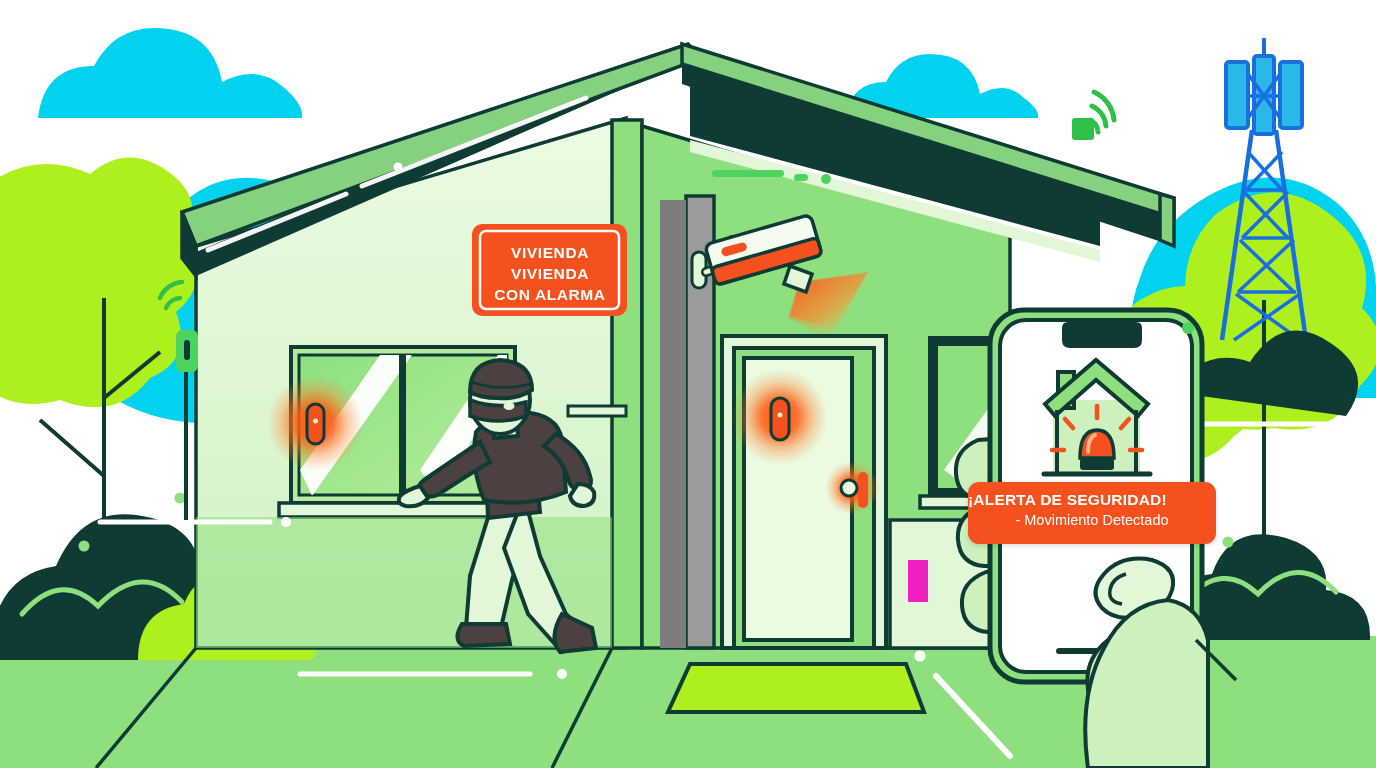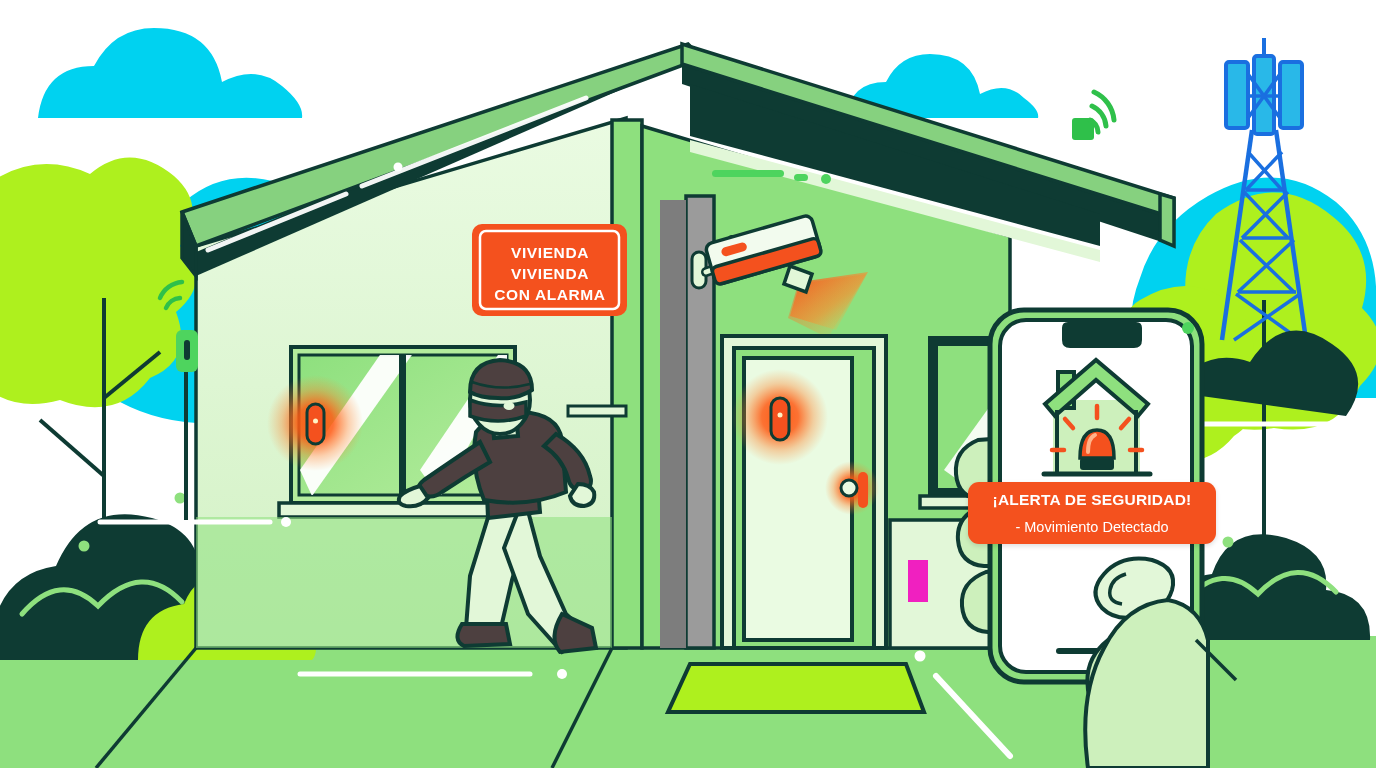--- a/index.html
+++ b/index.html
@@ -18,24 +18,24 @@
   #sign-text div{white-space:nowrap;}
 
   
   #toast{
     left:968px; top:482px; width:248px; height:62px;
     background:#f4511e; border-radius:11px;
     box-shadow:0 2px 5px rgba(0,0,0,.13);
   }
   #toast .t1{
     color:#fff; font-weight:bold; font-size:15.5px;
-    text-align:center; margin-top:9px; letter-spacing:.2px;
+    margin-top:9px; letter-spacing:.2px;
   }
   #toast .t2{
-    color:#fff; font-size:14.5px; text-align:center; margin-top:10px;
+    color:#fff; font-size:14.5px; text-align:center; margin-top:3px;
   }
 </style>
 </head>
 <body>
 
 <div id="scene">
 
 <svg width="1376" height="768" viewBox="0 0 1376 768">
   <defs>
 

